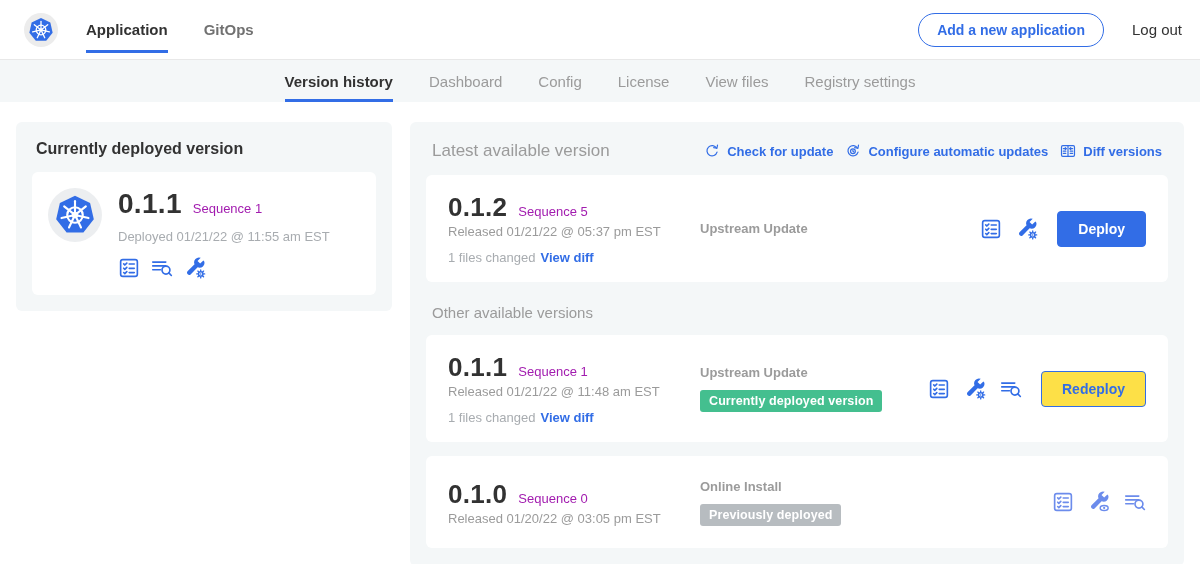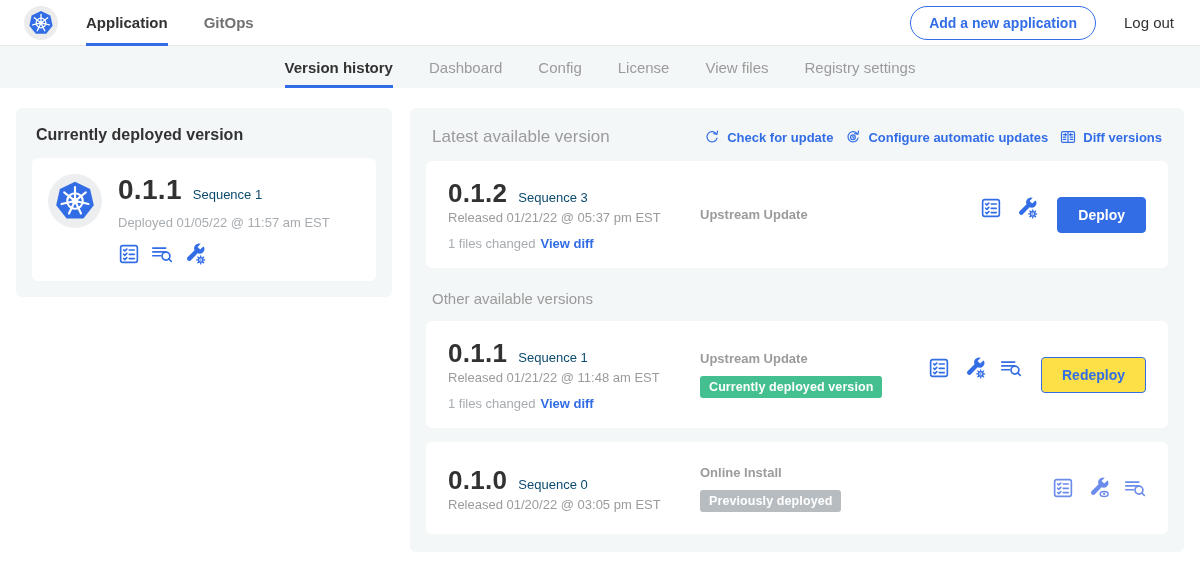--- a/index.html
+++ b/index.html
@@ -1,20 +1,20 @@
 <!DOCTYPE html>
 <html><head>
 <meta charset="utf-8">
 <style>
   *{box-sizing:border-box;margin:0;padding:0}
   html,body{width:1200px;height:564px;overflow:hidden}
   body{font-family:"Liberation Sans",sans-serif;background:#fff;color:#323232}
 
   
-  .topbar{display:flex;align-items:center;height:46px;padding:0 26px 0 24px;border-bottom:1px solid #e8e8e8;background:#fff}
+  .topbar{display:flex;align-items:center;height:60px;padding:0 18px 0 24px;border-bottom:1px solid #e8e8e8;background:#fff}
   .logo-circle{width:34px;height:34px;border-radius:50%;background:#ececec;display:flex;align-items:center;justify-content:center;margin-right:28px;flex-shrink:0}
   .k8s-svg{width:26px;height:26px;display:block}
   .k8s-svg.big{width:42px;height:42px}
   .htabs{display:flex;height:46px}
   .htab{height:46px;display:flex;align-items:center;margin-right:36px;font-size:15px;font-weight:700;color:#717171;cursor:pointer;border-bottom:3px solid transparent;padding-top:3px}
   .htab.active{color:#323232;border-bottom-color:#326de6}
   .top-spacer{flex:1}
   .add-btn{border:1.5px solid #326de6;color:#326de6;background:#fff;border-radius:17px;font-size:14px;font-weight:700;padding:8px 18px;cursor:pointer;font-family:inherit}
   .logout{margin-left:28px;font-size:15px;color:#323232;cursor:pointer}
 
@@ -25,21 +25,21 @@
 
   
   .main{display:flex;align-items:flex-start;gap:18px;padding:20px 16px}
   .panel{background:#f4f7f8;border-radius:6px}
   .left-panel{width:376px;padding:16px;flex-shrink:0}
   .left-title{font-size:16px;font-weight:700;color:#323232;padding:2px 4px 0}
   .dep-card{background:#fff;border-radius:6px;margin-top:14px;padding:16px;display:flex;gap:16px;align-items:flex-start}
   .dep-logo{width:54px;height:54px;border-radius:50%;background:#eceef0;display:flex;align-items:center;justify-content:center;flex-shrink:0}
   .vline{display:flex;align-items:baseline;gap:11px}
   .vnum{font-size:28px;font-weight:800;color:#323232;letter-spacing:.3px}
-  .vseq{font-size:13px;color:#0c4a6e;font-weight:500}
+  .vseq{font-size:13px;color:#a21caf;font-weight:500}
   .dep-date{font-size:13px;color:#a8acb0;margin-top:9px;font-weight:500}
   .icon-row{display:flex;gap:11px;margin-top:13px;color:#326de6;align-items:center}
 
   svg.icon{fill:none;stroke:currentColor;stroke-width:1.5;stroke-linecap:round;stroke-linejoin:round;cursor:pointer}
   .i22{width:22px;height:22px}
   .i16{width:16px;height:16px;flex-shrink:0}
 
   
   .right-panel{flex:1;padding:16px 16px 18px}
   .avail-head{display:flex;align-items:center;padding:3px 6px 0}
@@ -51,21 +51,21 @@
   .vrow{background:#fff;border-radius:6px;margin-top:14px;padding:17px 22px;display:grid;grid-template-columns:252px 1fr auto;align-items:center;min-height:92px}
   .rowleft .vnum{font-size:26px}
   .released{font-size:13px;color:#9b9b9b;font-weight:500;margin-top:1px}
   .files{font-size:13px;color:#a8acb0;margin-top:11px;display:flex;gap:5px;font-weight:500}
   .view-diff{color:#326de6;font-weight:700;text-decoration:none;cursor:pointer}
   .rowmid{align-self:center}
   .source{font-size:13px;font-weight:700;color:#9b9b9b}
   .badge{display:inline-block;margin-top:10px;padding:4px 9px;border-radius:3px;font-size:12.5px;font-weight:700;color:#fff;letter-spacing:.1px}
   .badge-green{background:#44bf8f}
   .badge-gray{background:#b7bcc0}
-  .rowright{display:flex;align-items:flex-start;gap:14px;color:#326de6}
+  .rowright{display:flex;align-items:center;gap:14px;color:#326de6}
   .rowright.muted{color:#6c8cec}
   .btn{font-family:inherit;font-size:14px;font-weight:700;border-radius:4px;padding:9px 20px;cursor:pointer;margin-left:5px}
   .btn-primary{background:#326de6;color:#fff;border:1px solid #326de6}
   .btn-secondary{background:#fde047;color:#326de6;border:1px solid #326de6}
 </style>
 </head>
 <body>
 
 <svg width="0" height="0" style="position:absolute" aria-hidden="true">
   <defs>
@@ -199,21 +199,21 @@
       <div class="dep-logo">
         <svg class="k8s-svg big" viewBox="0 0 100 100">
             <use href="#sym-k8s"></use>
           </svg>
       </div>
       <div>
         <div class="vline">
           <span class="vnum">0.1.1</span>
           <span class="vseq">Sequence 1</span>
         </div>
-        <div class="dep-date">Deployed 01/05/22 @ 11:57 am EST</div>
+        <div class="dep-date">Deployed 01/21/22 @ 11:55 am EST</div>
         <div class="icon-row" id="dep-icons">
             <svg class="icon i22" viewBox="0 0 20 20">
               <use href="#sym-checklist"></use>
             </svg>
             <svg class="icon i22" viewBox="0 0 20 20">
               <use href="#sym-logs"></use>
             </svg>
             <svg class="icon i22" viewBox="0 0 20 20">
               <use href="#sym-wrench-gear"></use>
             </svg>
@@ -244,21 +244,21 @@
             </svg>
             <span>Diff versions</span>
           </a>
         </div>
     </div>
     <div id="latest-row">
         <div class="vrow">
           <div class="rowleft">
             <div class="vline">
               <span class="vnum">0.1.2</span>
-              <span class="vseq">Sequence 3</span>
+              <span class="vseq">Sequence 5</span>
             </div>
             <div class="released">Released 01/21/22 @ 05:37 pm EST</div>
             <div class="files">
               <span>1 files changed</span>
               <a class="view-diff">View diff</a>
             </div>
           </div>
           <div class="rowmid">
             <div class="source">Upstream Update</div>
           </div>

